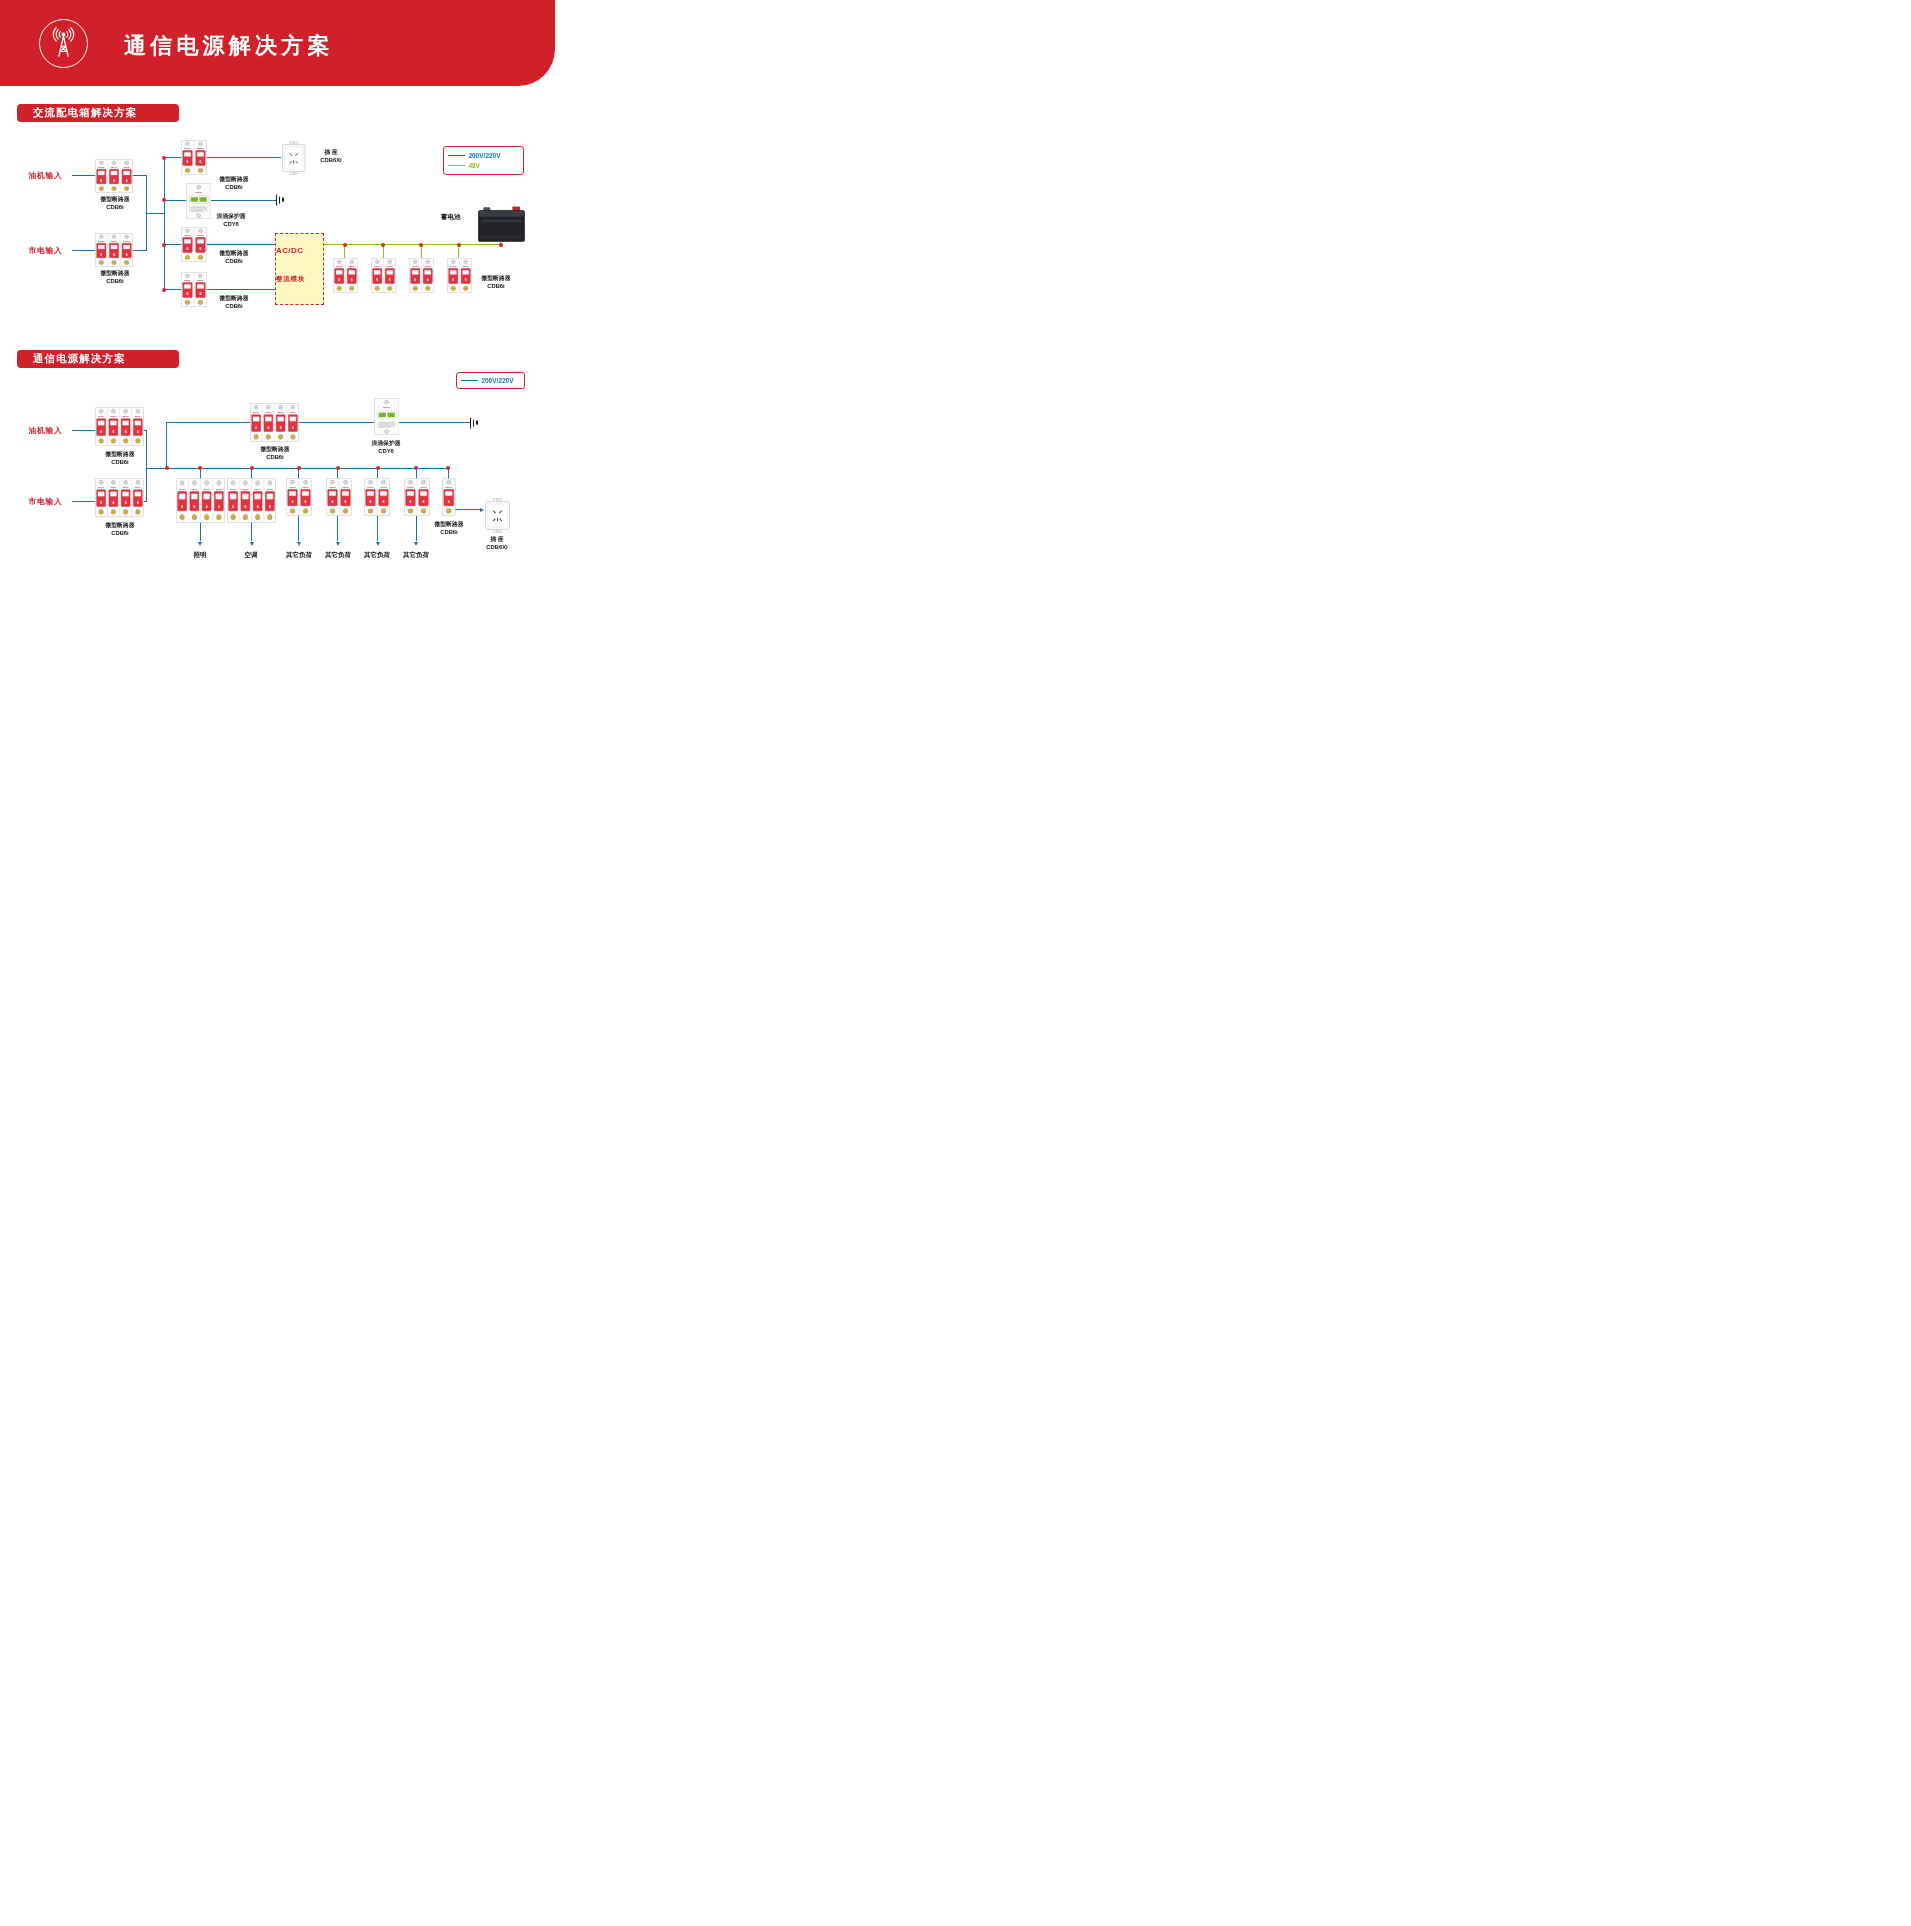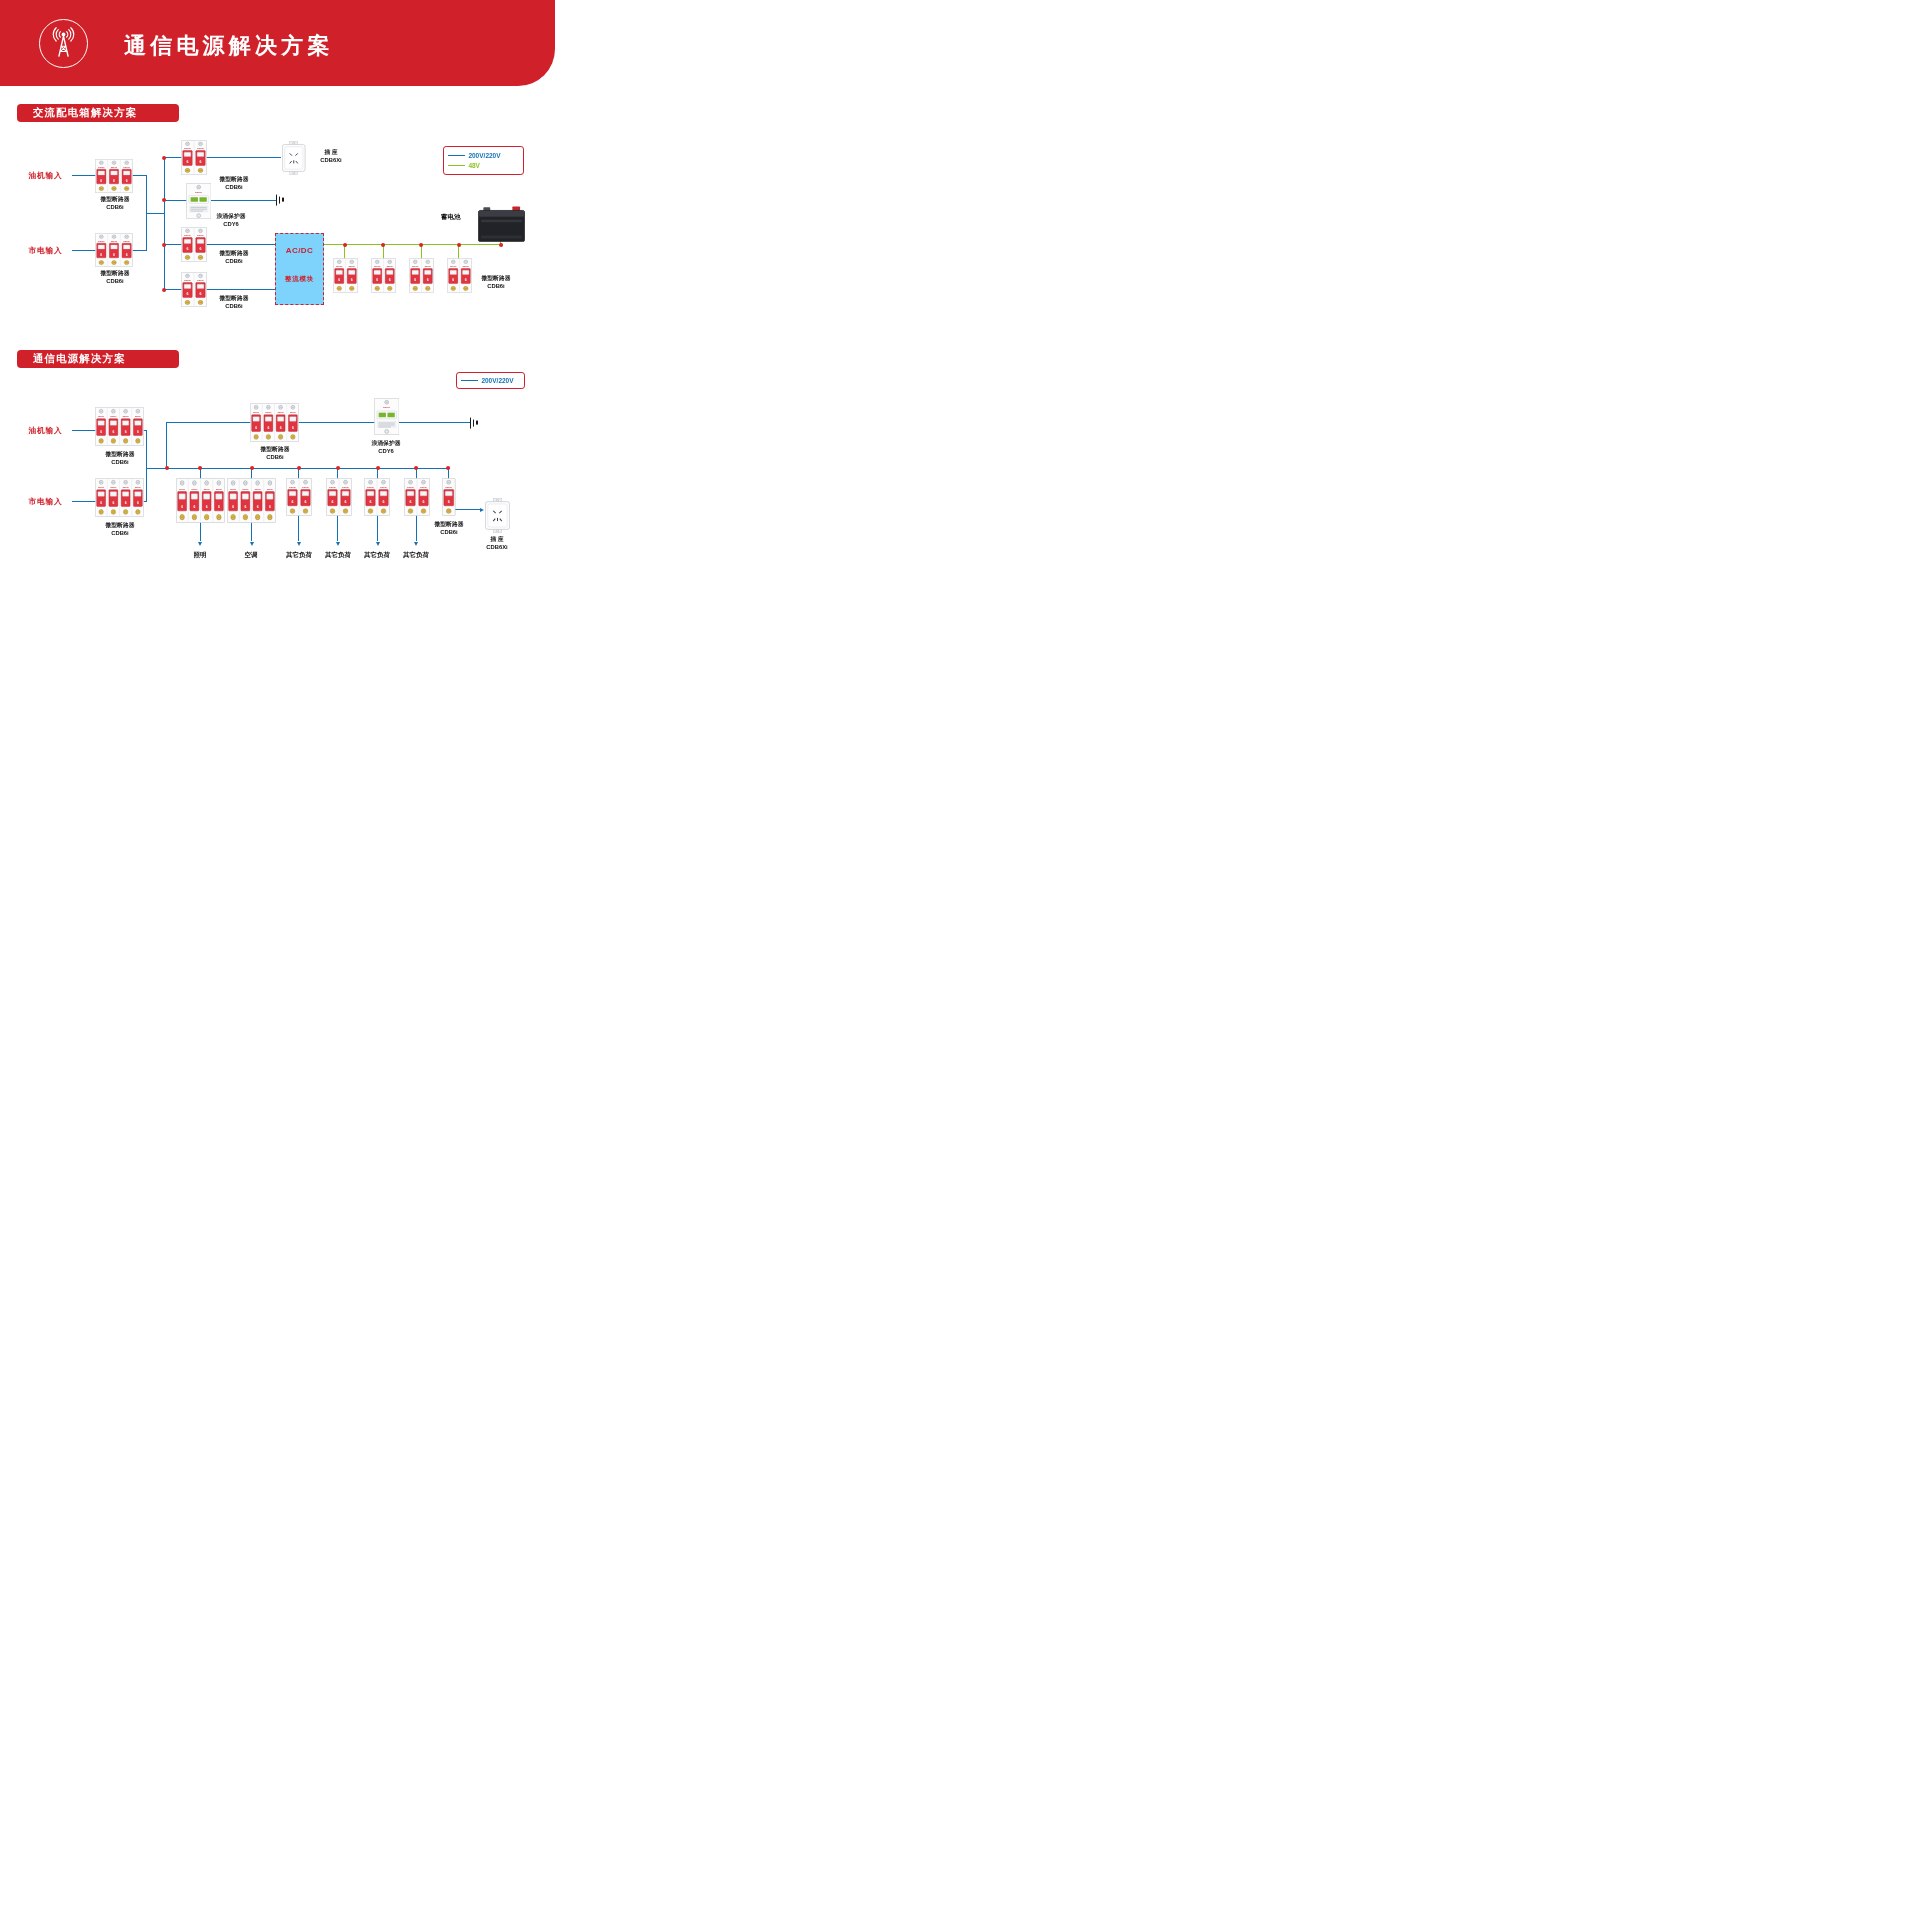--- a/index.html
+++ b/index.html
@@ -49,21 +49,21 @@
   
   .dev-label{position:absolute;text-align:center;font-weight:bold;font-size:5.8px;line-height:1.32;
              color:#111;z-index:4}
   .dev-label span{display:block}
   .input-label{position:absolute;color:#d0202a;font-weight:bold;font-size:7.7px;letter-spacing:0.8px;
                z-index:4;white-space:nowrap}
   .load-label{position:absolute;text-align:center;font-weight:bold;font-size:6.5px;z-index:4}
   .batt-label{position:absolute;font-weight:bold;font-size:6.5px;z-index:4}
 
   
-  .acdc{position:absolute;background:#7dd3fc;border:1px dashed #d0202a;z-index:2;text-align:center}
+  .acdc{position:absolute;background:#fef9c3;border:1px dashed #d0202a;z-index:2;}
   .acdc-t1{margin-top:11.6px;font-size:8px;font-weight:bold;color:#d0202a;letter-spacing:0.4px}
   .acdc-t2{margin-top:20px;font-size:6.5px;font-weight:bold;color:#d0202a;letter-spacing:0.8px}
 </style>
 </head>
 <body>
 
 <header class="banner">
   <div class="hero-icon">
     <svg viewBox="0 0 100 100" fill="none">
       <circle cx="50" cy="24" r="5.5" fill="#fff"></circle>

